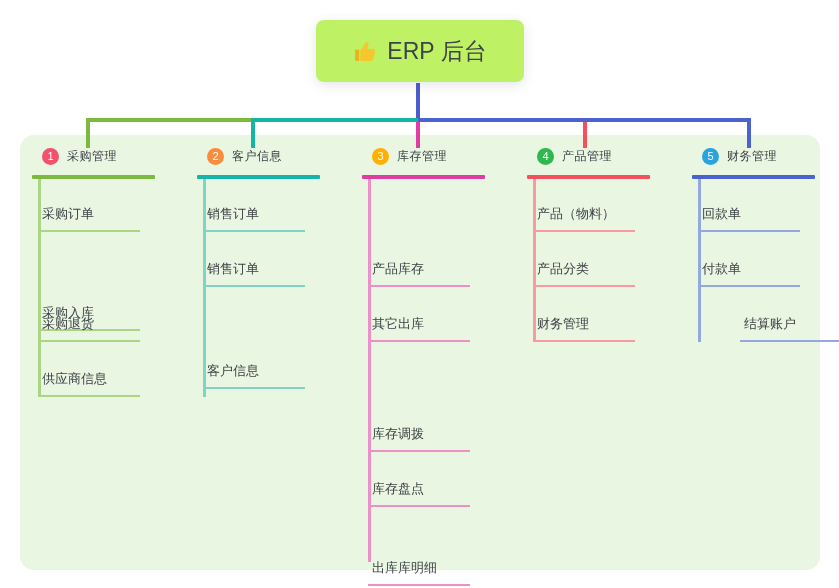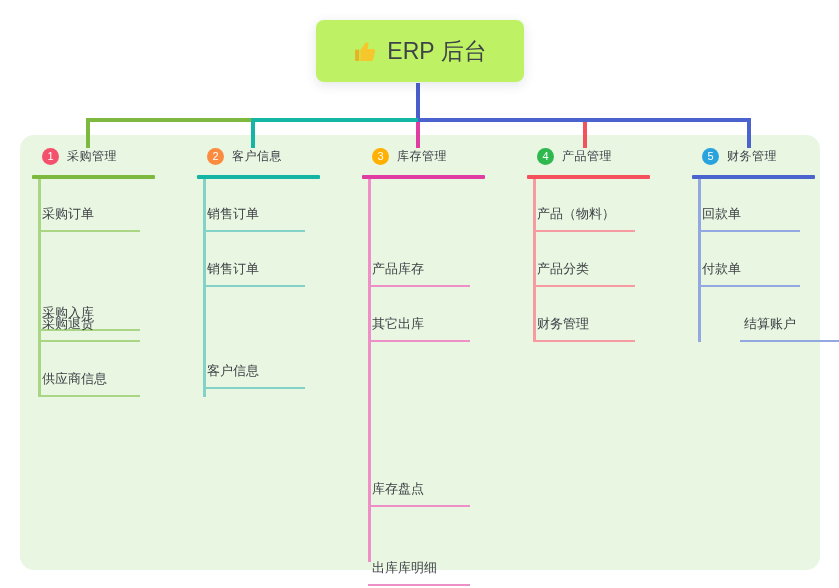--- a/index.html
+++ b/index.html
@@ -75,20 +75,21 @@
       </div>
       <div class="branch" style="left: 362px;">
         <div class="branch-header">
           <div class="badge" style="background: rgb(255, 176, 1);">3</div>
           <div class="branch-label">库存管理</div>
         </div>
         <div class="branch-underline" style="background: rgb(223, 61, 162);"></div>
         <div class="vline" style="height: 383px; background: rgb(238, 143, 199);"></div>
         <div class="child" style="top: 260px; border-bottom-color: rgb(238, 143, 199);">产品库存</div>
         <div class="child" style="top: 315px; border-bottom-color: rgb(238, 143, 199);">其它出库</div>
+        <div class="child" style="top: 425px; border-bottom-color: rgb(238, 143, 199);">库存调拨</div>
         <div class="child" style="top: 480px; border-bottom-color: rgb(238, 143, 199);">库存盘点</div>
         <div class="child" style="top: 559px; border-bottom-color: rgb(238, 143, 199);">出库库明细</div>
       </div>
       <div class="branch" style="left: 527px;">
         <div class="branch-header">
           <div class="badge" style="background: rgb(46, 184, 77);">4</div>
           <div class="branch-label">产品管理</div>
         </div>
         <div class="branch-underline" style="background: rgb(244, 81, 92);"></div>
         <div class="vline" style="height: 163px; background: rgb(248, 154, 162);"></div>

